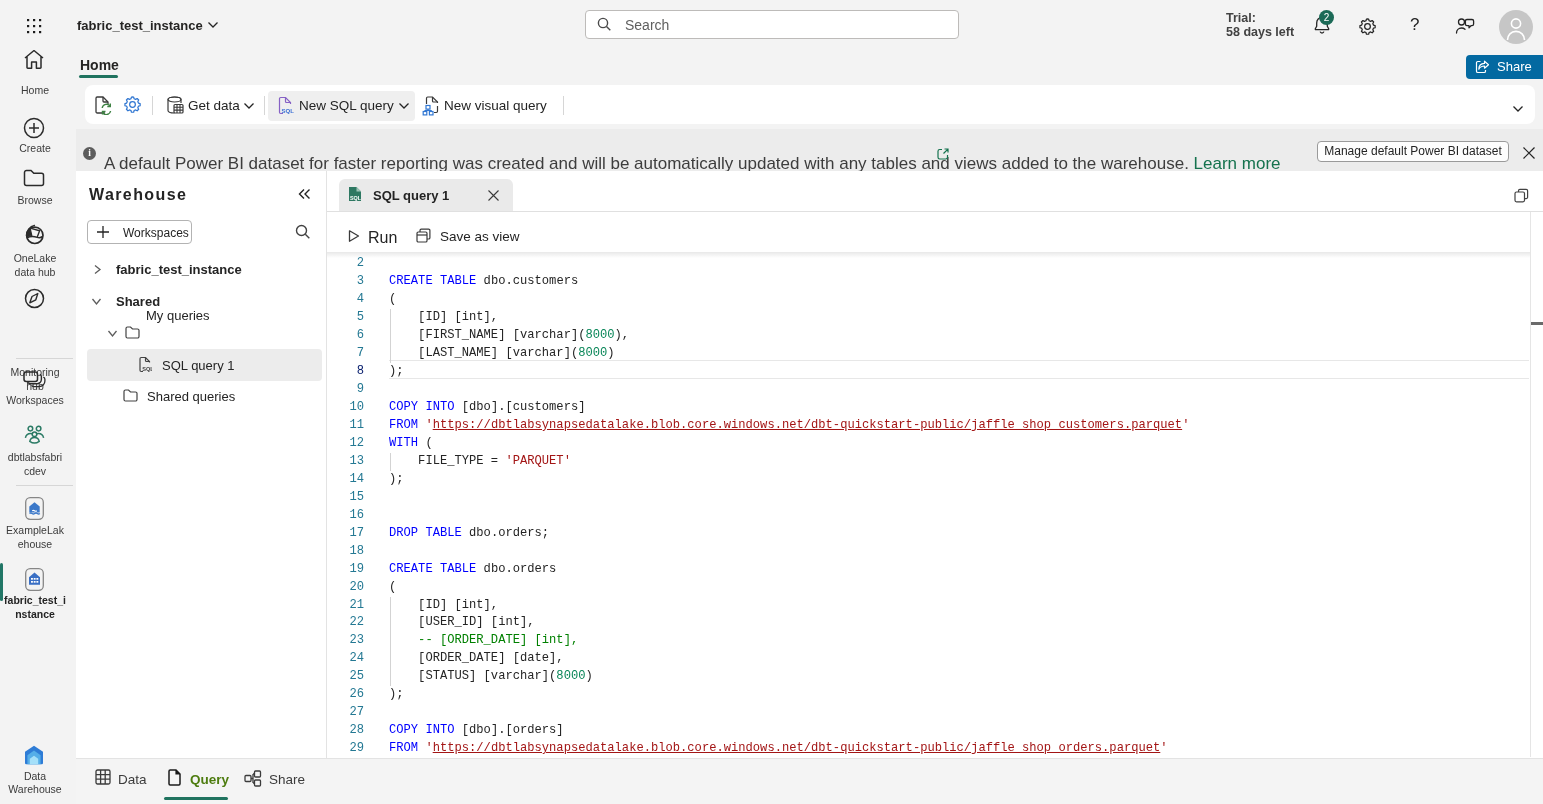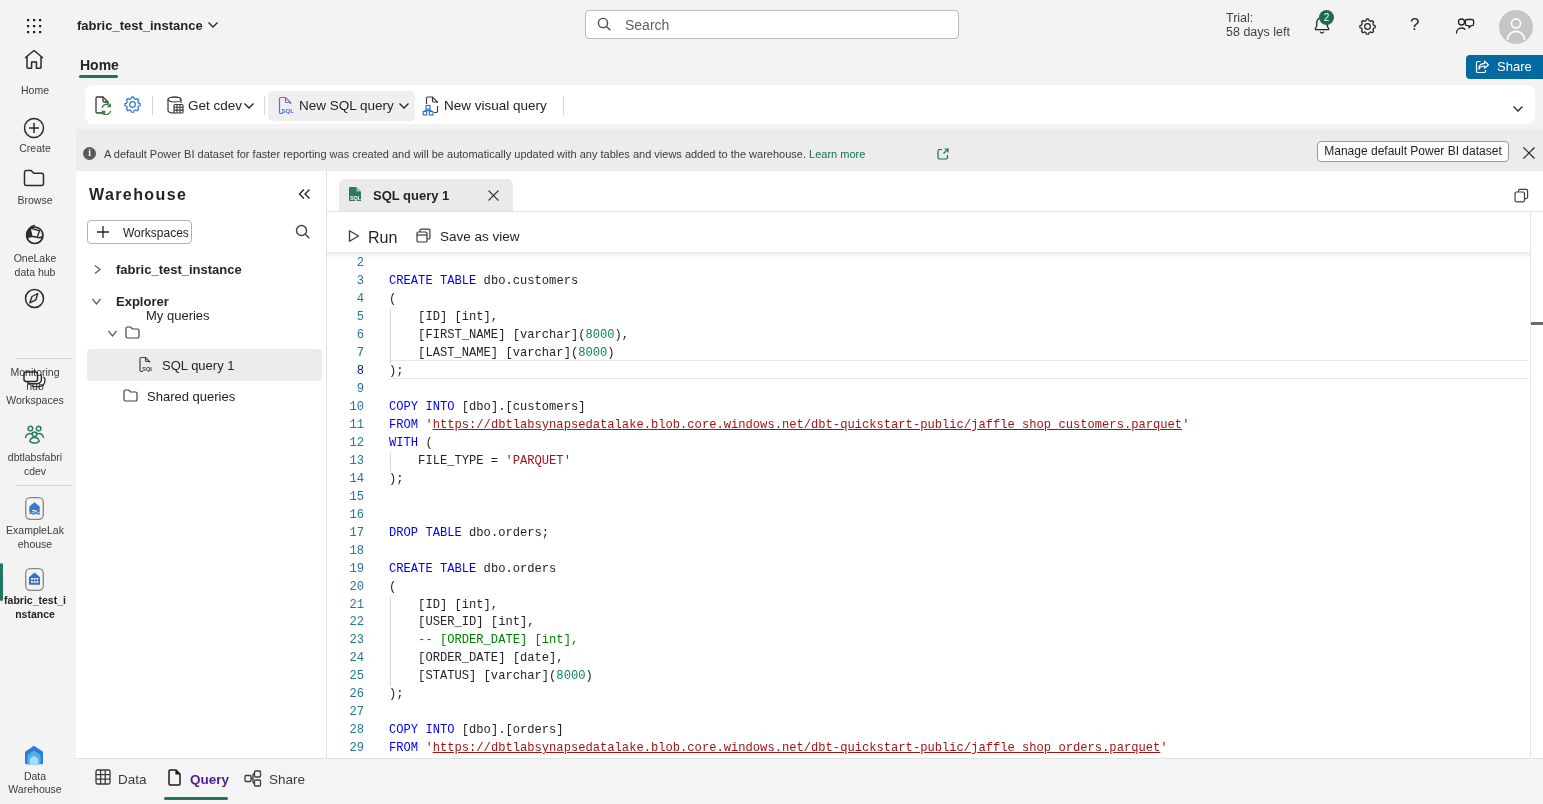--- a/index.html
+++ b/index.html
@@ -4,32 +4,32 @@
 <style>
 * { margin:0; padding:0; box-sizing:border-box; }
 html,body { width:1543px; height:804px; overflow:hidden; }
 body { font-family:"Liberation Sans", sans-serif; background:#f3f3f3; position:relative; color:#242424; }
 .abs { position:absolute; }
 svg { display:block; }
 
 #hdr-title { left:77px; top:17.5px; font-size:13px; font-weight:600; color:#252423; }
 #searchbox { left:585px; top:10px; width:374px; height:29px; background:#fff; border:1px solid #bdbbb9; border-radius:4px; }
 #search-txt { left:625px; top:17px; font-size:14px; color:#5f5f5f; }
-.trial { font-size:12.5px; color:#424242; }
+.trial { font-size:12.5px; color:#424242;font-weight:bold; }
 
 #home-tab { left:80px; top:57px; font-size:14px; font-weight:700; color:#252423; }
 #home-underline { left:79px; top:75px; width:39px; height:3px; background:#20735f; border-radius:2px; }
 #share-btn { left:1466px; top:55px; width:88px; height:24px; background:#0369a1; border-radius:4px; color:#fff; font-size:13px; }
 #toolbar { left:85px; top:85px; width:1450px; height:39px; background:#fff; border-radius:8px; }
 .tb-sep { top:96px; width:1px; height:19px; background:#d6d6d6; }
 .tb-label { font-size:13.5px; color:#242424; top:98px; }
 #nsq-btn { left:268px; top:91px; width:147px; height:30px; background:#efefef; border-radius:4px; }
 
 #infobar { left:76px; top:129px; width:1467px; height:42px; background:#ececec; }
-#info-text { left:104px; top:148px; font-size:11px; color:#3d3d3d; }
+#info-text { left:104px; top:154px; font-size:17px; color:#3d3d3d; }
 #manage-btn { left:1317px; top:141px; width:192px; height:21px; background:#fdfdfd; border:1px solid #9a9a9a; border-radius:4px; font-size:12px; color:#242424; text-align:center; line-height:19px; }
 
 .rail-label { width:70px; left:0; text-align:center; font-size:10.5px; color:#3b3b3b; line-height:13.5px; }
 .rail-sep { left:16px; width:57px; height:1px; background:#d6d6d6; }
 
 #main { left:76px; top:171px; width:1467px; height:587px; background:#fff; }
 #explorer { left:76px; top:171px; width:251px; height:587px; background:#fff; border-right:1px solid #e3e3e3; }
 #exp-title { left:89px; top:186px; font-size:16px; font-weight:700; letter-spacing:1.4px; }
 #wh-btn { left:87px; top:220px; width:105px; height:24px; border:1px solid #b3b3b3; border-radius:4px; background:#fff; }
 .tree-item { font-size:13px; color:#242424; }
@@ -133,21 +133,21 @@
     <circle cx="10" cy="10" r="3" fill="none" stroke="#3177d2" stroke-width="1.3"></circle>
   </svg>
 <div class="abs tb-sep" style="left:152px;"></div>
 <svg class="abs" style="left:166px; top:96px;" width="18" height="18" viewBox="0 0 18 18">
     <path d="M2 3.5 C2 2.1 4.9 1 8.5 1 S15 2.1 15 3.5 V7" fill="none" stroke="#3a3a3a" stroke-width="1.2"></path>
     <ellipse cx="8.5" cy="3.5" rx="6.5" ry="2.5" fill="none" stroke="#3a3a3a" stroke-width="1.2"></ellipse>
     <path d="M2 3.5 V14.5 C2 15.9 4.9 17 8.5 17" fill="none" stroke="#3a3a3a" stroke-width="1.2"></path>
     <rect x="8" y="8.5" width="9" height="8.5" rx="1" fill="#fff" stroke="#3a3a3a" stroke-width="1.2"></rect>
     <path d="M8 11.3 H17 M8 14.1 H17 M11 8.5 V17 M14 8.5 V17" stroke="#3a3a3a" stroke-width="1.1"></path>
   </svg>
-<div class="abs tb-label" style="left:188px;">Get cdev</div>
+<div class="abs tb-label" style="left:188px;">Get data</div>
 <svg class="abs" style="left:243px; top:102px;" width="12" height="8" viewBox="0 0 12 8">
     <path d="M1.5 1.5 L6 6 L10.5 1.5" stroke="#242424" stroke-width="1.3" fill="none"></path>
   </svg>
 <div class="abs tb-sep" style="left:264px;"></div>
 <div class="abs" id="nsq-btn"></div>
 <svg class="abs" style="left:276px; top:96px;" width="18" height="19" viewBox="0 0 18 19">
     <path d="M14.5 8 V6.5 L9.5 1.5 H4.7 A1.2 1.2 0 0 0 3.5 2.7 V16.3 A1.2 1.2 0 0 0 4.7 17.5 H7" fill="none" stroke="#8661c5" stroke-width="1.2"></path>
     <path d="M9.5 1.5 V5.5 a1 1 0 0 0 1 1 H14.5" fill="none" stroke="#8661c5" stroke-width="1.2"></path>
     <text x="5.6" y="16.8" font-family="Liberation Sans" font-size="6" font-weight="700" fill="#3b6fd4">SQL</text>
   </svg>
@@ -294,21 +294,21 @@
     <path d="M10.3 10.3 L14.3 14.3" stroke="#424242" stroke-width="1.4"></path>
   </svg>
 
 <svg class="abs" style="left:93px; top:264px;" width="9" height="11" viewBox="0 0 9 11">
     <path d="M2 1.5 L7 5.5 L2 9.5" stroke="#5c5c5c" stroke-width="1.3" fill="none"></path>
   </svg>
 <div class="abs tree-item" style="left:116px; top:262px; font-weight:700;">fabric_test_instance</div>
 <svg class="abs" style="left:91px; top:297px;" width="11" height="9" viewBox="0 0 11 9">
     <path d="M1.5 2 L5.5 7 L9.5 2" stroke="#5c5c5c" stroke-width="1.3" fill="none"></path>
   </svg>
-<div class="abs tree-item" style="left:116px; top:294px; font-weight:700;">Explorer</div>
+<div class="abs tree-item" style="left:116px; top:294px; font-weight:700;">Shared</div>
 <svg class="abs" style="left:107px; top:329px;" width="11" height="9" viewBox="0 0 11 9">
     <path d="M1.5 2 L5.5 7 L9.5 2" stroke="#5c5c5c" stroke-width="1.3" fill="none"></path>
   </svg>
 <svg class="abs" style="left:125px; top:326px;" width="15" height="13" viewBox="0 0 15 13">
     <path d="M1 2.5 A1.5 1.5 0 0 1 2.5 1 H5.5 L7.5 3 H12.5 A1.5 1.5 0 0 1 14 4.5 V10.5 A1.5 1.5 0 0 1 12.5 12 H2.5 A1.5 1.5 0 0 1 1 10.5 Z" fill="none" stroke="#424242" stroke-width="1.2"></path>
   </svg>
 <div class="abs tree-item" style="left:146px; top:308px;">My queries</div>
 <div class="abs" id="sel-row"></div>
 <svg class="abs" style="left:138px; top:356px;" width="14" height="17" viewBox="0 0 14 17">
     <path d="M11.5 6.5 V5.5 L7.5 1.5 H3.2 A1.2 1.2 0 0 0 2 2.7 V14.3 A1.2 1.2 0 0 0 3.2 15.5 H5" fill="none" stroke="#424242" stroke-width="1.2"></path>
@@ -358,21 +358,21 @@
 <div class="abs" id="botbar"></div>
 <svg class="abs" style="left:95px; top:769px;" width="16" height="16" viewBox="0 0 16 16">
     <rect x="1" y="1" width="14" height="14" rx="1.5" fill="none" stroke="#3b3b3b" stroke-width="1.3"></rect>
     <path d="M1 5.6 H15 M1 10.2 H15 M5.6 1 V15 M10.2 1 V15" stroke="#3b3b3b" stroke-width="1.3"></path>
   </svg>
 <div class="abs bot-label" style="left:118px;">Data</div>
 <svg class="abs" style="left:167px; top:769px;" width="15" height="17" viewBox="0 0 15 17">
     <path d="M2 2.2 A1.2 1.2 0 0 1 3.2 1 H9 L13 5 V14.8 A1.2 1.2 0 0 1 11.8 16 H3.2 A1.2 1.2 0 0 1 2 14.8 Z" fill="none" stroke="#1b1b1b" stroke-width="1.5"></path>
     <path d="M9 1 V5 H13" fill="#1b1b1b" stroke="#1b1b1b" stroke-width="1.2"></path>
   </svg>
-<div class="abs bot-label" style="left:190px; font-weight:700; color:#4c1d95;">Query</div>
+<div class="abs bot-label" style="left:190px; font-weight:700; color:#4d7c0f;">Query</div>
 <div class="abs" id="query-underline"></div>
 <svg class="abs" style="left:244px; top:770px;" width="18" height="17" viewBox="0 0 18 17">
     <g fill="none" stroke="#3b3b3b" stroke-width="1.3">
       <rect x="1" y="5.5" width="6" height="6" rx="1"></rect>
       <rect x="10.5" y="1" width="6" height="6" rx="1"></rect>
       <rect x="10.5" y="10" width="6" height="6" rx="1"></rect>
       <path d="M7 8.5 H9 M9 4 H10.5 M9 13 H10.5 M9 4 V13"></path>
     </g>
   </svg>
 <div class="abs bot-label" style="left:269px;">Share</div>

